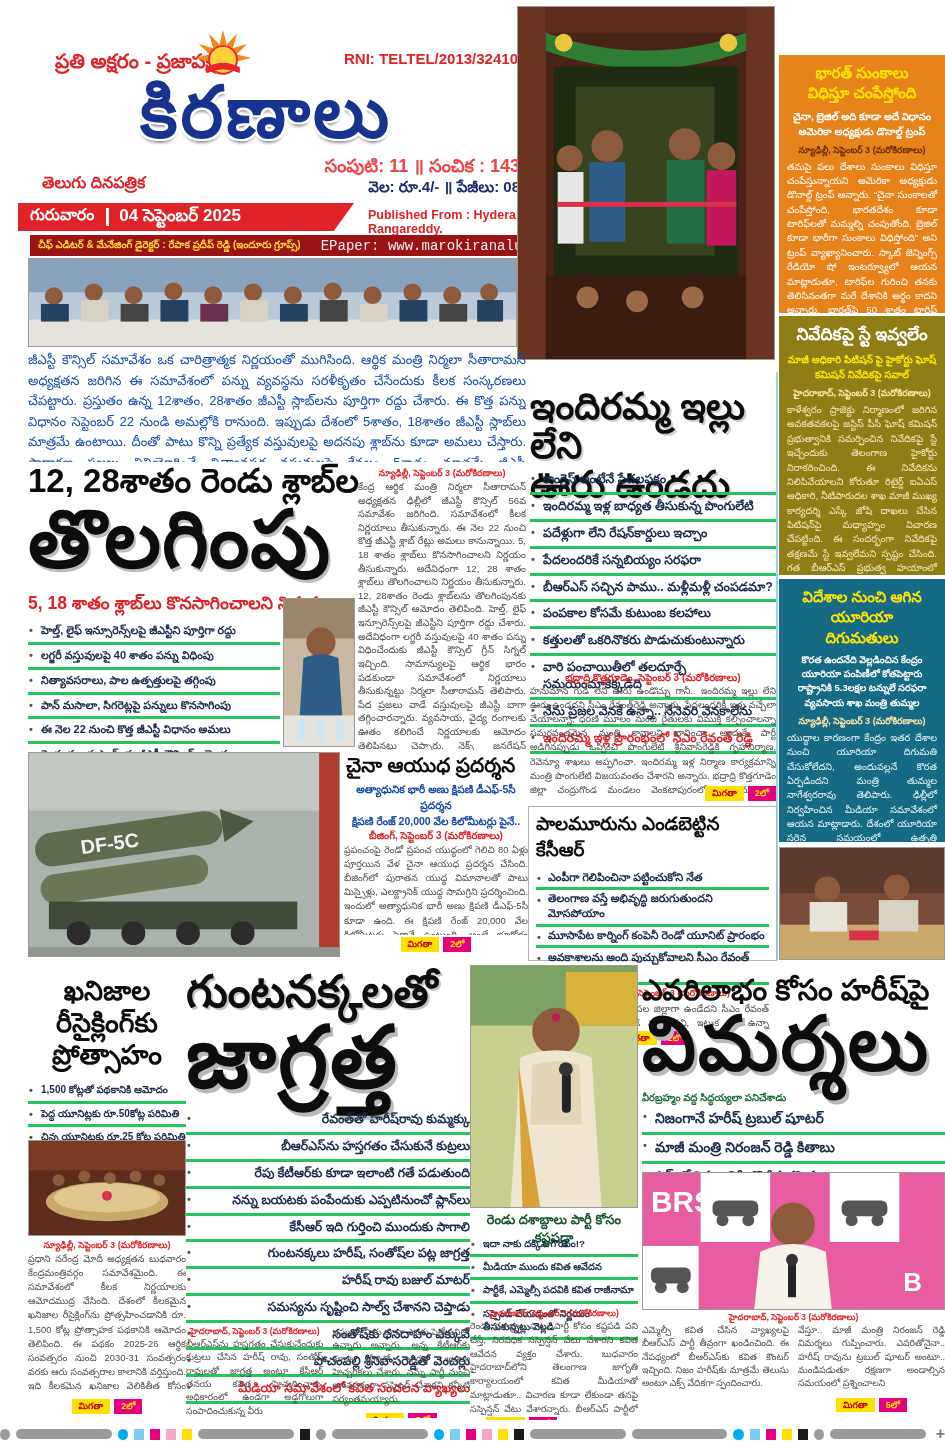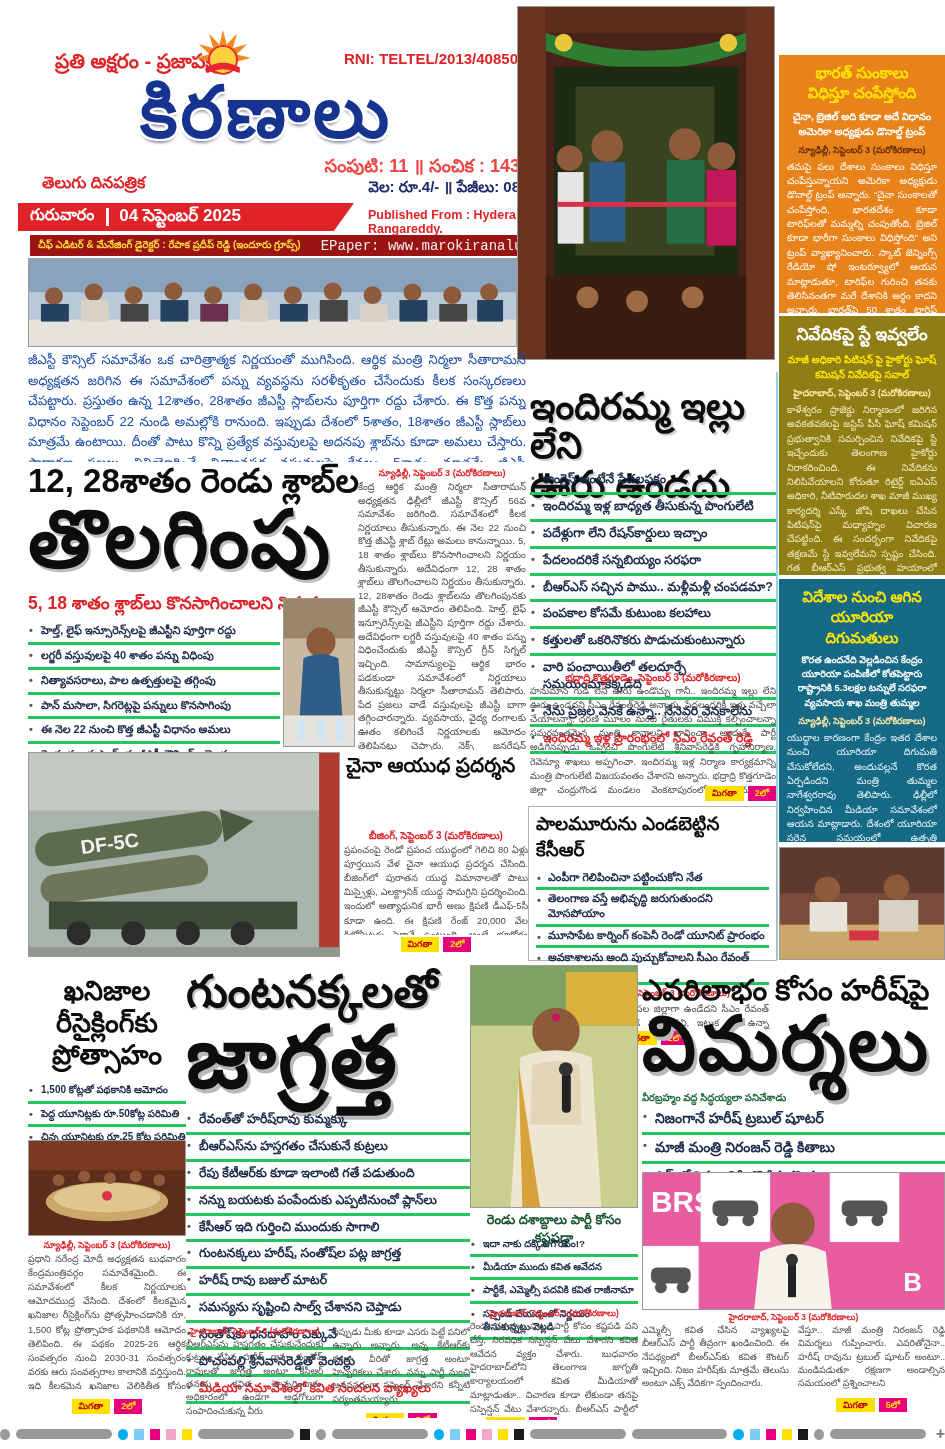--- a/index.html
+++ b/index.html
@@ -114,21 +114,21 @@
   .min-bullets { left:28px; top:1080px; width:158px; font-size:10px; }
   .min-bullets li { padding:1.5px 0 2.5px 11px; }
   .min-date { left:28px; top:1240px; width:158px; }
   .min-body { left:28px; top:1252px; width:158px; height:138px; overflow:hidden; font-size:9.4px; }
   .min-tags { left:28px; top:1392px; width:158px; }
 
   .gun-kicker { left:186px; top:966px; width:284px; font-size:45px; font-weight:900; color:#0d0d0d;
     text-shadow:2px 2px 0 #c4c4c4; }
   .gun-head { left:186px; top:1014px; width:284px; font-size:86px; font-weight:900; color:#0d0d0d;
     letter-spacing:2px; text-shadow:3px 4px 0 #b9b9b9; line-height:1.0; }
-  .gun-bullets { left:186px; top:1108px; width:284px; font-size:12.5px; }
+  .gun-bullets { left:186px; top:1108px; width:284px; font-size:12.5px;text-align:right; }
   .gun-bullets li { padding:1.5px 0 2.5px 13px; }
   .gun-cols { left:186px; top:1326px; width:284px; height:92px; display:flex; gap:9px; overflow:hidden; }
   .gun-cols .col { width:50%; }
   .gun-cols .body-text { font-size:9.2px; line-height:1.45; }
 
   .kav-heading { left:470px; top:1212px; width:168px; text-align:center; font-size:13px; font-weight:bold; color:#14532d; }
   .kav-bullets { left:470px; top:1234px; width:168px; font-size:9.8px; }
   .kav-bullets li { color:#1d6b3a; padding:1.5px 0 2.5px 11px; }
   .kav-date { left:470px; top:1308px; width:168px; }
   .kav-body { left:470px; top:1320px; width:168px; height:100px; overflow:hidden; font-size:9.2px; }
@@ -151,21 +151,21 @@
   .chip { width:11px; height:11px; }
   .chip.round { border-radius:50%; }
   .plus { color:#777; font-size:16px; font-weight:bold; margin-left:4px; }
 </style>
 </head>
 <body>
 
 <div class="page">
 
   <div class="abs tagline">ప్రతి అక్షరం - ప్రజాపక్షం</div>
-  <div class="abs rni">RNI: TELTEL/2013/40850</div>
+  <div class="abs rni">RNI: TELTEL/2013/32410</div>
   <div class="abs" style="left:195px;top:30px;width:56px;height:56px;">
     <svg viewBox="0 0 60 60">
       <g fill="#f08a1e">
         <path d="M30 0 L34 16 L26 16 Z"></path>
           <path d="M30 0 L34 16 L26 16 Z" transform="rotate(30 30 30)"></path>
         <path d="M30 0 L34 16 L26 16 Z" transform="rotate(60 30 30)"></path>
           <path d="M30 0 L34 16 L26 16 Z" transform="rotate(90 30 30)"></path>
         <path d="M30 0 L34 16 L26 16 Z" transform="rotate(-30 30 30)"></path>
           <path d="M30 0 L34 16 L26 16 Z" transform="rotate(-60 30 30)"></path>
         <path d="M30 0 L34 16 L26 16 Z" transform="rotate(-90 30 30)"></path>
@@ -340,20 +340,24 @@
       <rect x="20" y="150" width="250" height="28" fill="#3f4a38"></rect>
       <circle cx="50" cy="182" r="12" fill="#2c2c2c"></circle>
         <circle cx="105" cy="182" r="12" fill="#2c2c2c"></circle>
       <circle cx="160" cy="182" r="12" fill="#2c2c2c"></circle>
         <circle cx="215" cy="182" r="12" fill="#2c2c2c"></circle>
       <text x="56" y="96" font-size="20" font-family="Liberation Sans, sans-serif" font-weight="bold" fill="#f2f2f2" transform="rotate(-8 100 120)">DF-5C</text>
       <rect x="0" y="196" width="312" height="9" fill="#8f978f"></rect>
     </svg>
   </div>
   <div class="abs china-head">చైనా ఆయుధ ప్రదర్శన</div>
+  <div class="abs china-sub">
+    <div>అత్యాధునిక భారీ అణు క్షిపణి డీఎఫ్-5సీ ప్రదర్శన</div>
+    <div>క్షిపణి రేంజ్ 20,000 వేల కిలోమీటర్లు పైనే..</div>
+  </div>
   <div class="abs dateline china-date">బీజింగ్, సెప్టెంబర్ 3 (మరోకిరణాలు)</div>
   <div class="abs body-text china-body" style="font-size:9.4px;">ప్రపంచంపై రెండో ప్రపంచ యుద్ధంలో గెలిచి 80 ఏళ్లు పూర్తయిన వేళ చైనా ఆయుధ ప్రదర్శన చేసింది. బీజింగ్‌లో పురాతన యుద్ధ విమానాలతో పాటు మిస్సైళ్లు, ఎలక్ట్రానిక్ యుద్ధ సామగ్రిని ప్రదర్శించింది. ఇందులో అత్యాధునిక భారీ అణు క్షిపణి డీఎఫ్-5సీ కూడా ఉంది. ఈ క్షిపణి రేంజ్ 20,000 వేల కిలోమీటర్లు పైగానే ఉంటుంది. అంటే భూగోళం మొత్తం ఉంటుంది. ప్రపంచంలోని ఏ ప్రాంతమైనా ఇది చేరుకుని, విధ్వంసం సృష్టించగలదు. డీఎఫ్-5సీని మూడు భాగాలుగా తరలిస్తారు. అనంతరం ఆ భాగాలను కలిపి ప్రయోగిస్తారు. శత్రుదేశంలోని భూగర్భ</div>
   <div class="abs tags-row china-tags">
     <span class="tagchip tag-more">మిగతా</span><span class="tagchip tag-page">2లో</span>
   </div>
 
   <div class="abs ind-headline">
     <div>ఇందిరమ్మ ఇల్లు లేని</div>
     <div>ఊరు ఉండదు</div>
   </div>

